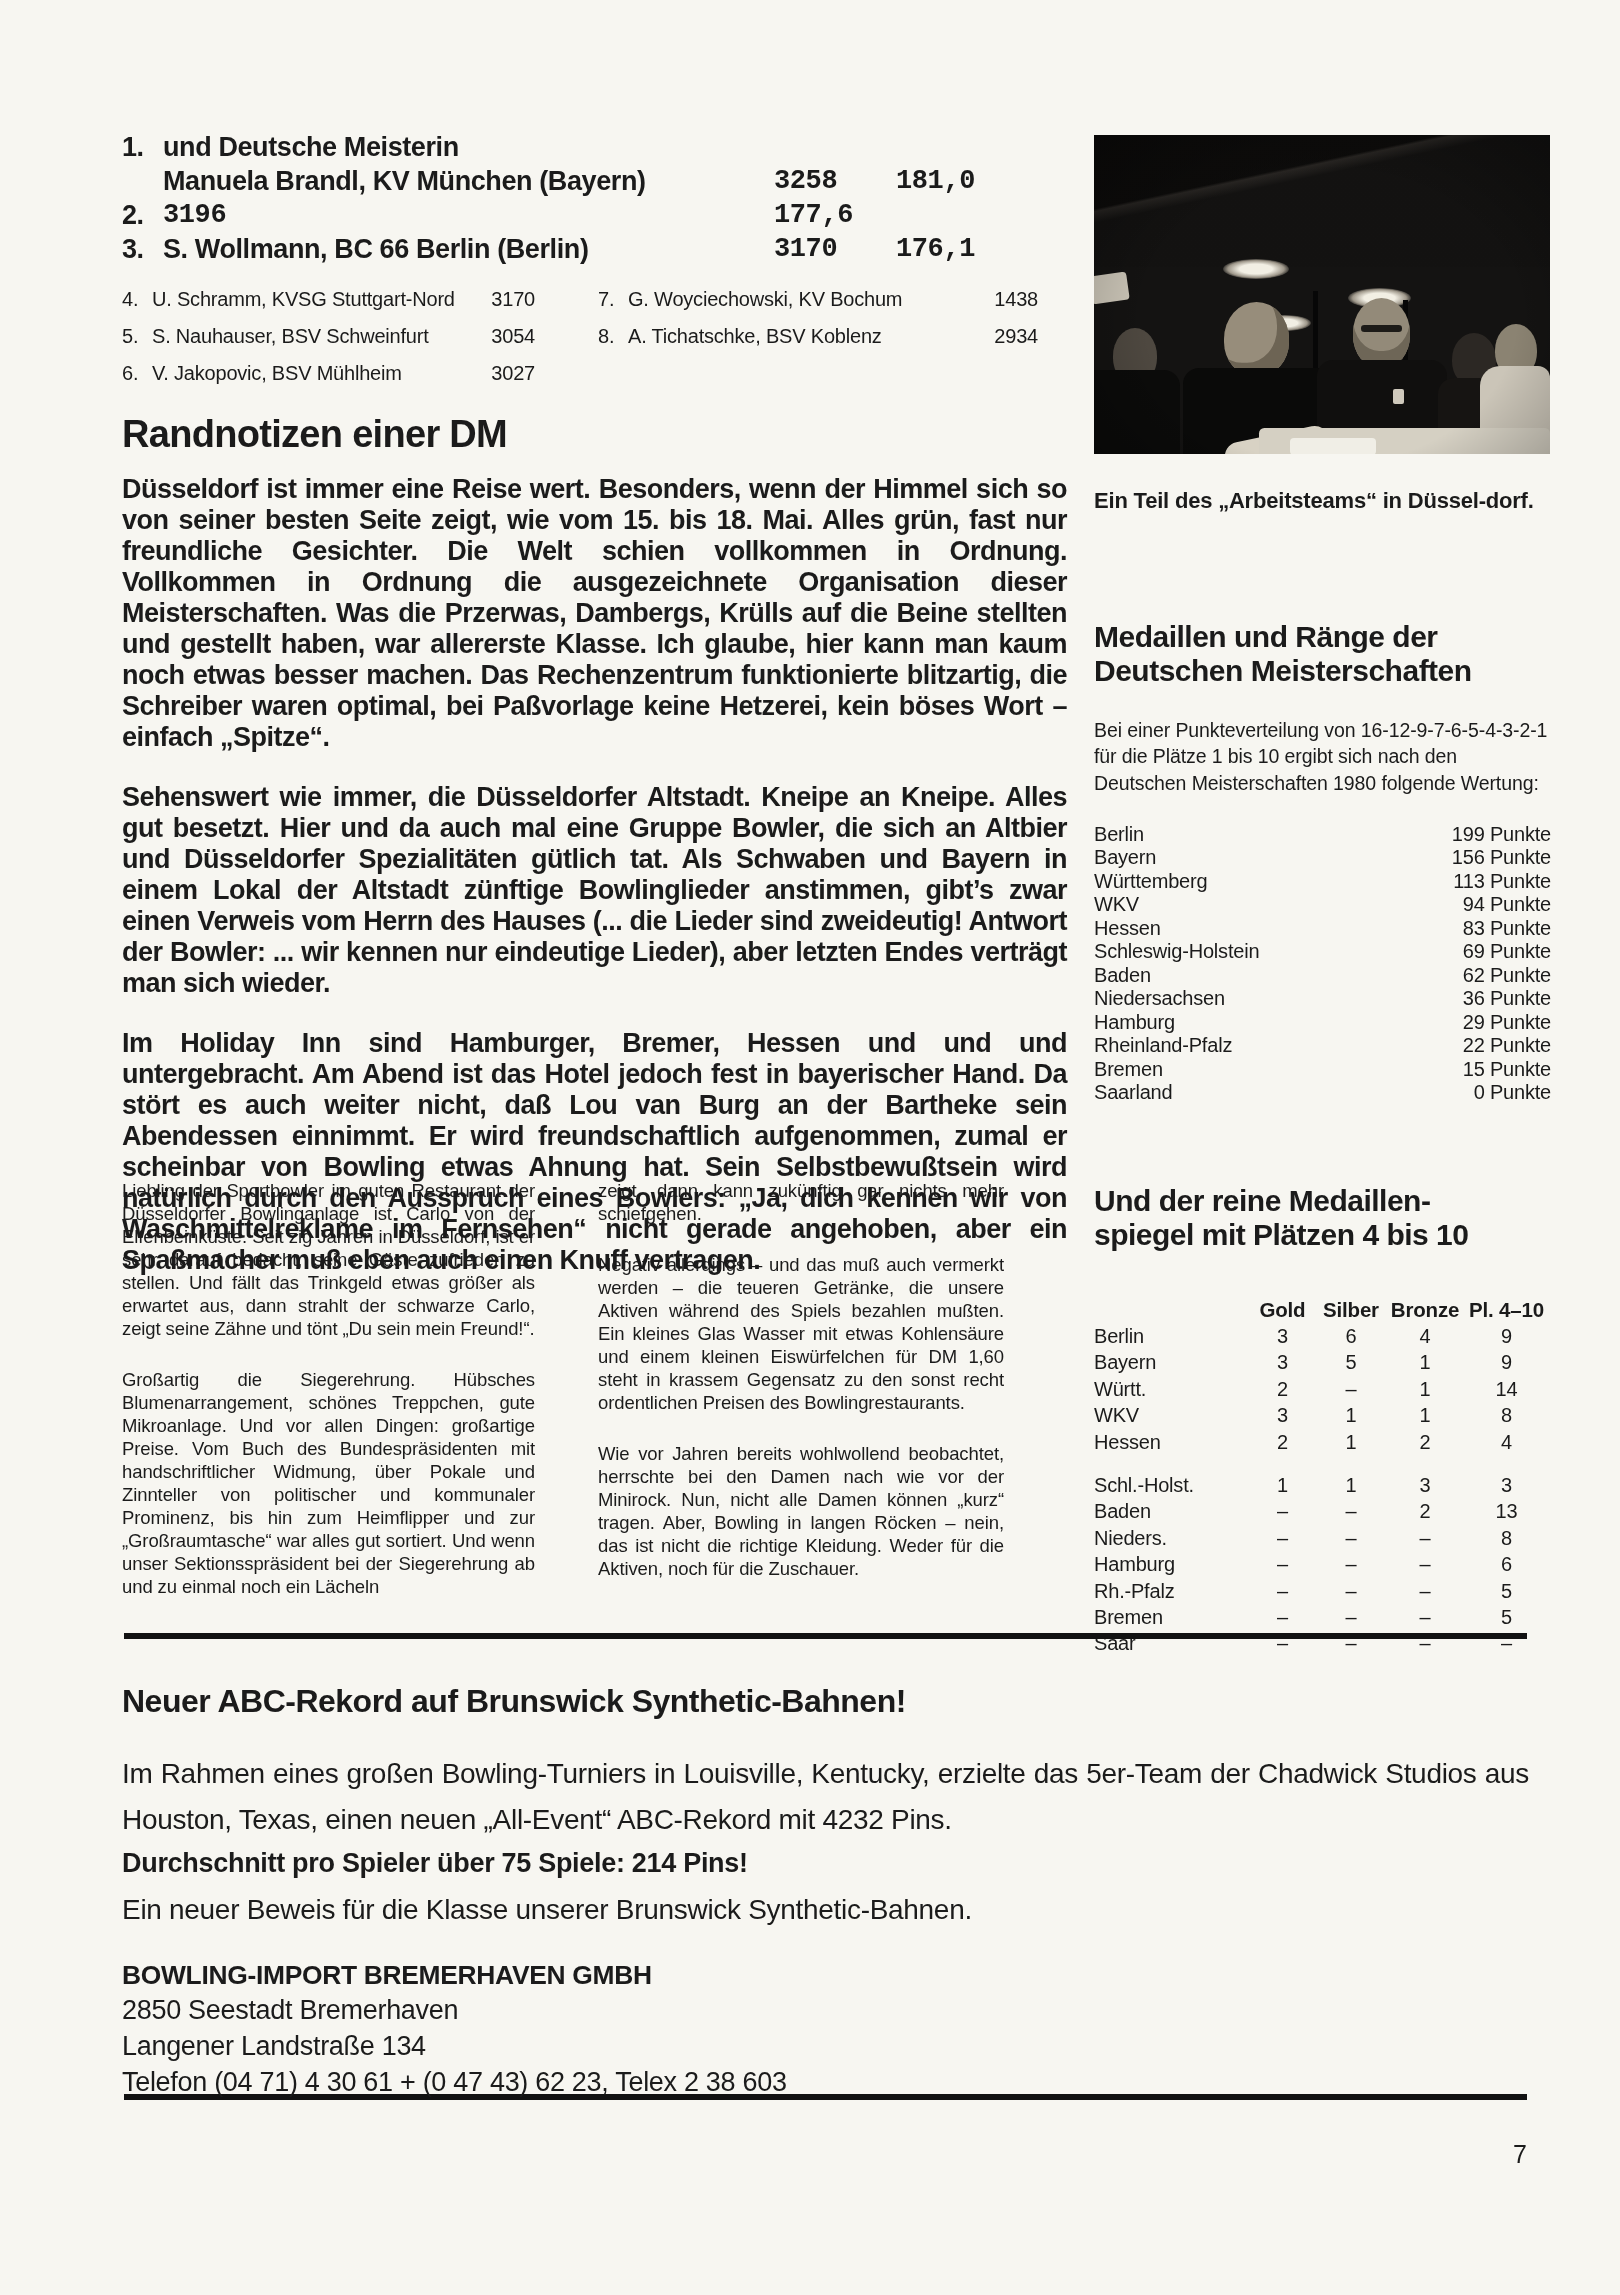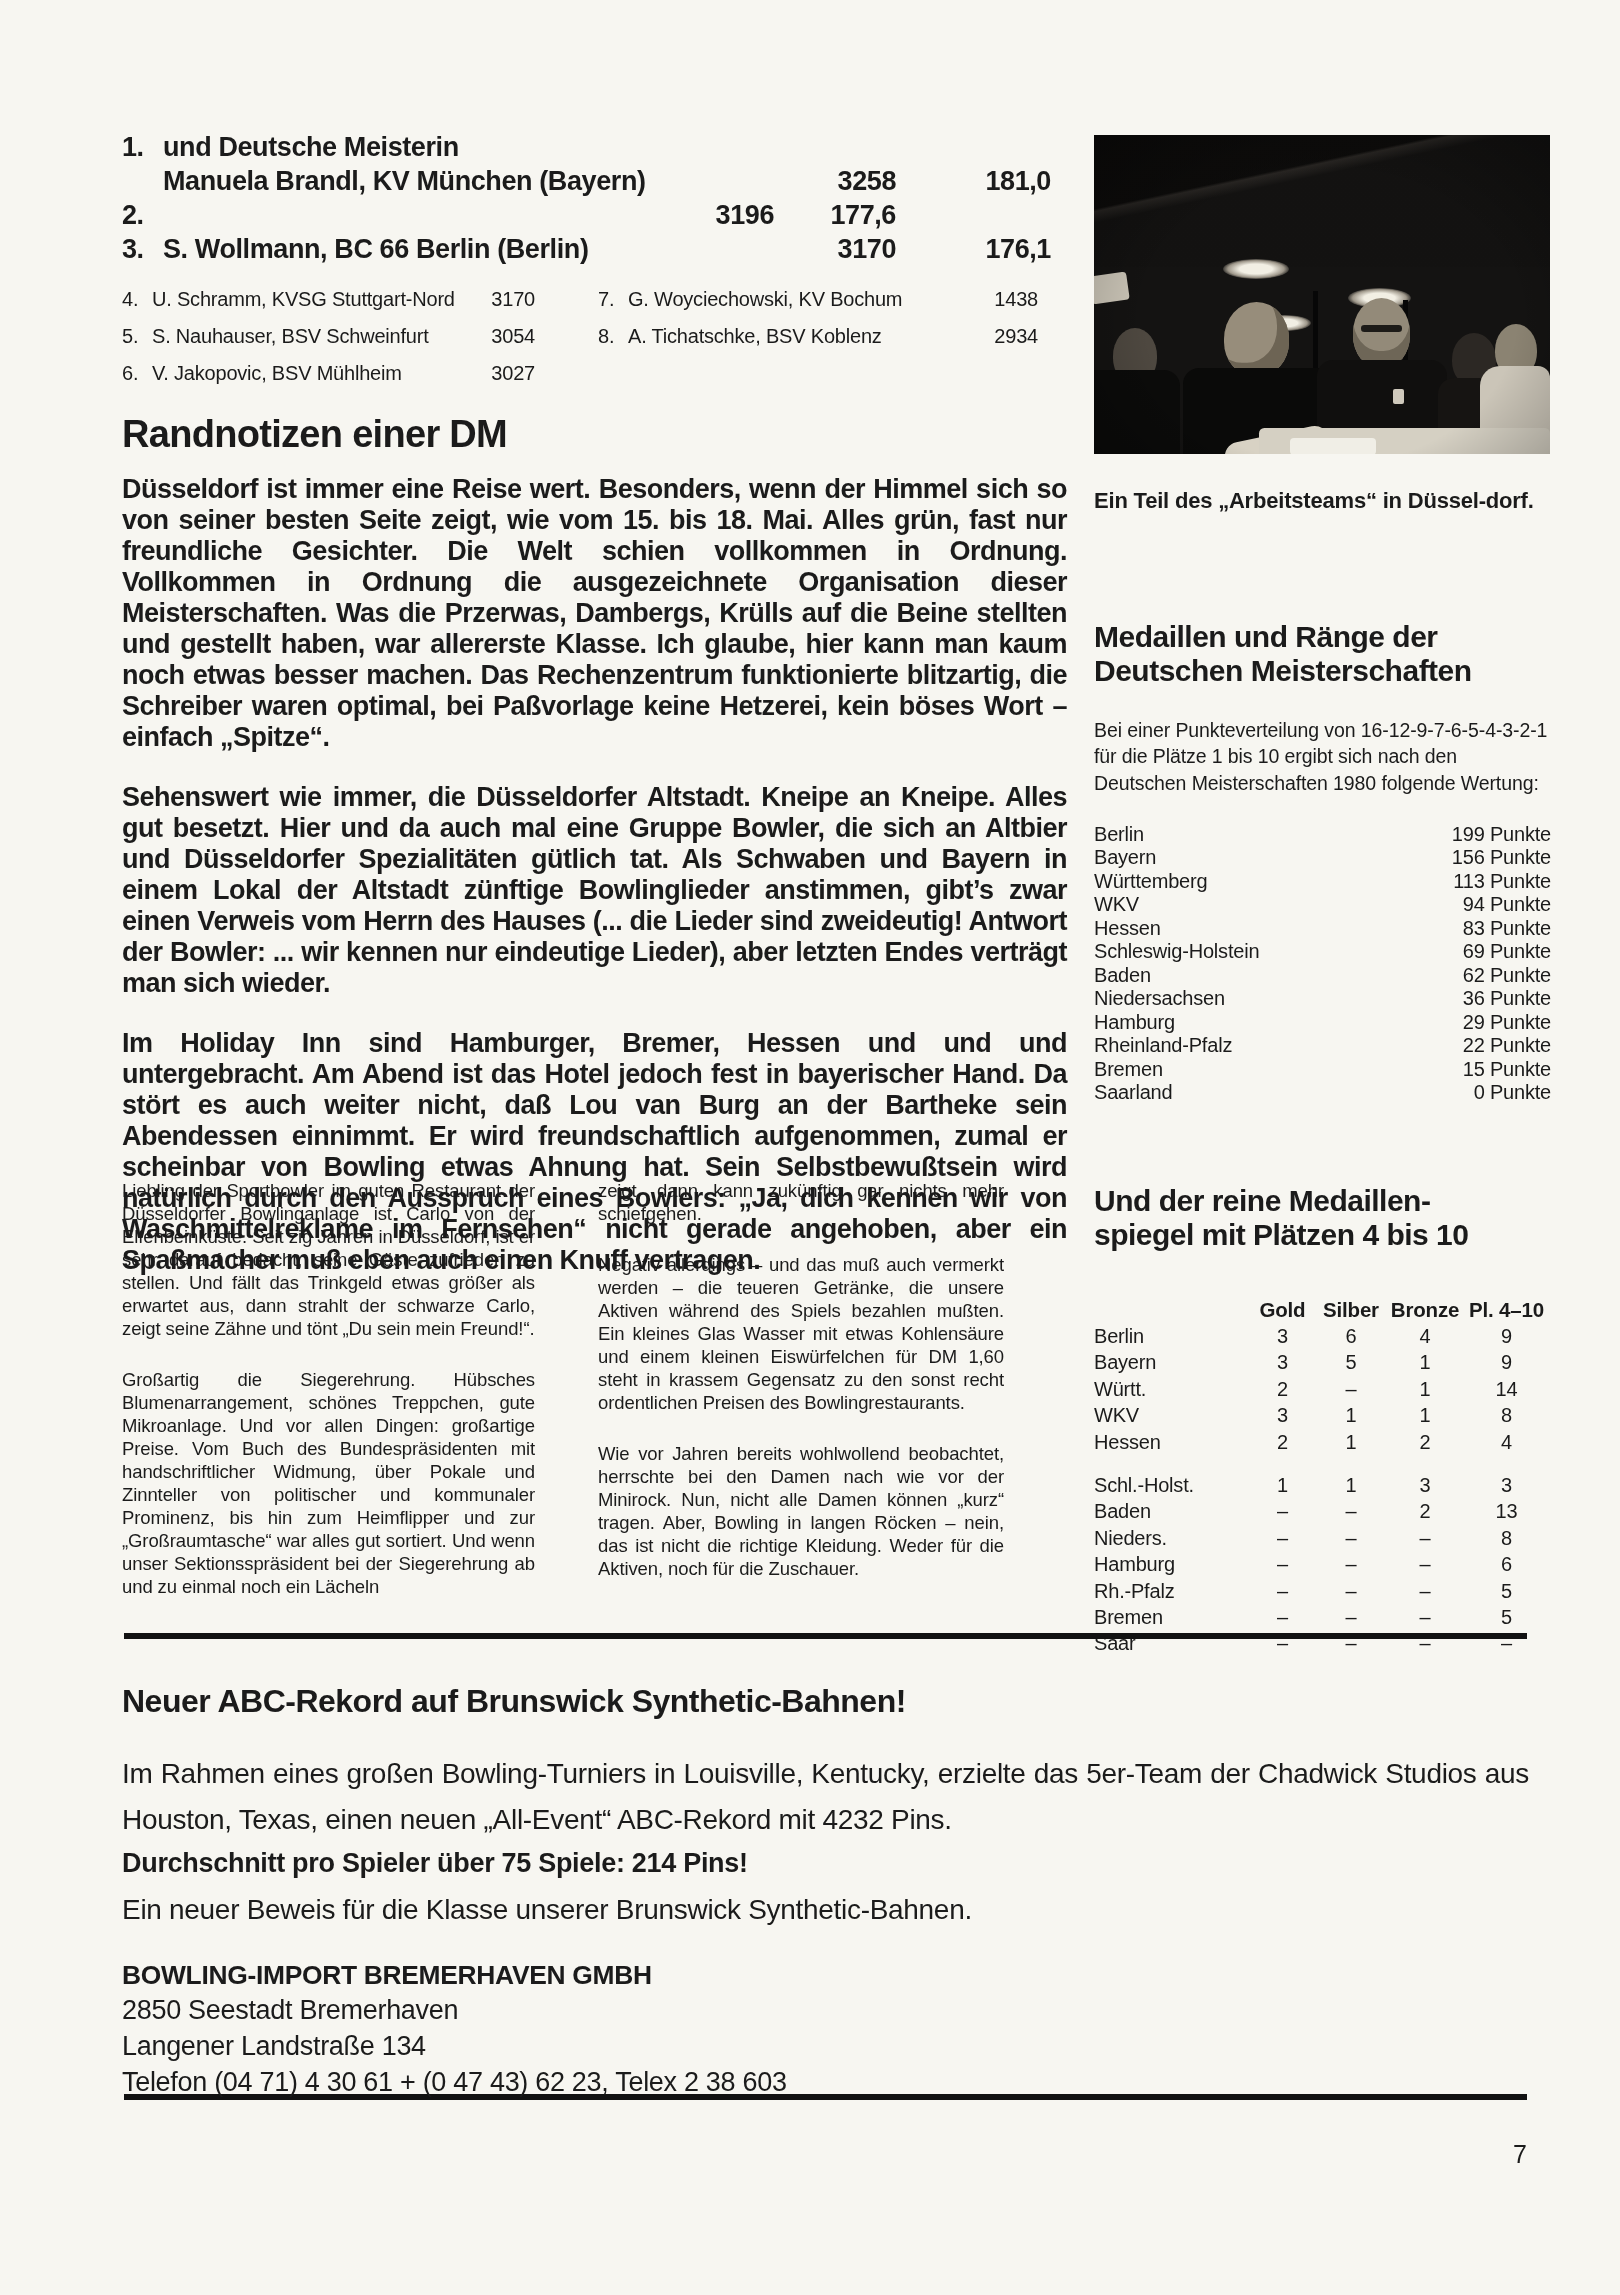--- a/index.html
+++ b/index.html
@@ -8,21 +8,21 @@
     width:1620px;height:2295px;
     background:#f7f6f1;
     color:#1b1b1b;
     font-family:"Liberation Sans", sans-serif;
     overflow:hidden;
   }
   
   .rank-block{position:absolute;left:122px;top:130px;width:929px;}
   .rank-row{display:grid;grid-template-columns:41px 1fr 122px 155px;column-gap:0;
     font-weight:700;font-size:27px;line-height:34px;letter-spacing:-0.4px;}
-  .rank-row .num{text-align:right;}
+  .rank-row .num{text-align:left;font-family:Liberation Mono, monospace;}
   .rank-minor{margin-top:22.5px;display:flex;gap:63px;font-weight:400;}
   .rank-minor .mcol{display:flex;flex-direction:column;row-gap:16px;}
   .mrow-s{display:grid;grid-template-columns:30px 1fr 76px;font-size:20px;line-height:21px;letter-spacing:-0.2px;}
   .mrow-s .num{text-align:right;}
   .mcol.left{width:413px;}
   .mcol.right{width:440px;}
   
   .photo{position:absolute;left:1094px;top:135px;width:456px;height:319px;background:#141312;overflow:hidden;}
   .photo *{position:absolute;}
   .ph-ceiling{left:-26.4px;top:-40px;width:529px;height:172px;

